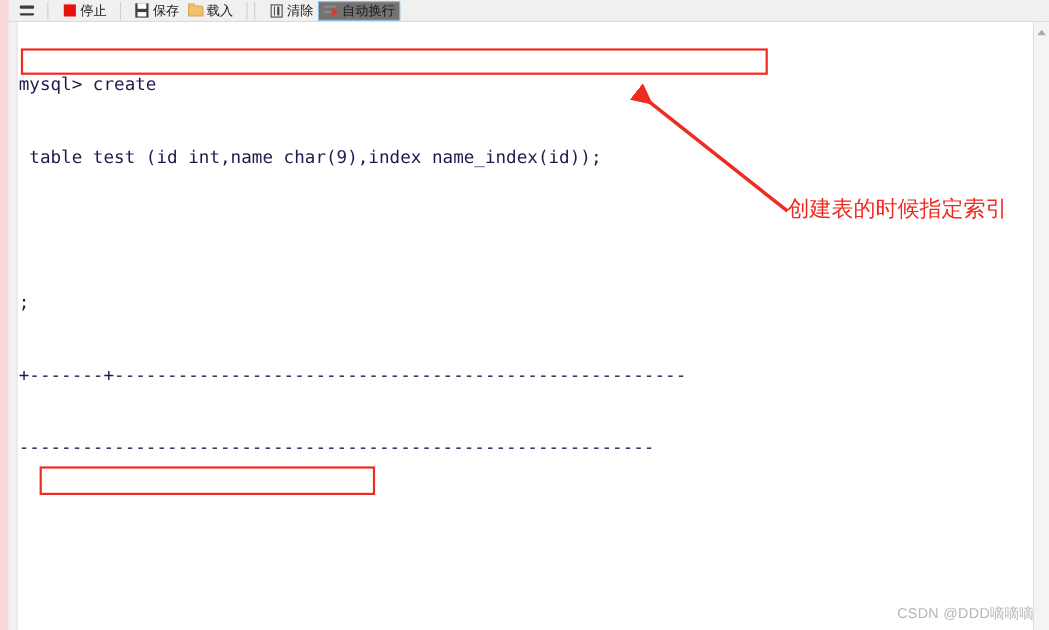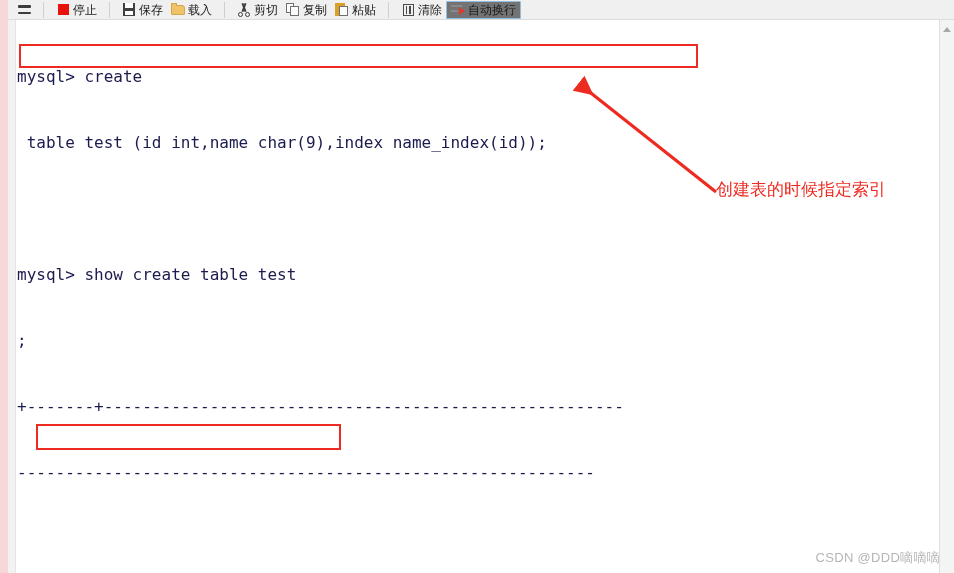--- a/index.html
+++ b/index.html
@@ -308,21 +308,21 @@
     pointer-events: none;
   }
 
   .ann-text {
     position: absolute;
     left: 716px;
     top: 176px;
     width: 226px;
     color: #ee2b21;
     font-family: "DejaVu Sans", sans-serif;
-    font-size: 17px;
+    font-size: 20px;
     line-height: 26px;
     white-space: pre-wrap;
   }
 
   .watermark {
     position: absolute;
     right: 14px;
     bottom: 6px;
     color: #b6b6b6;
     font-size: 13px;
@@ -373,51 +373,20 @@
       <div class="tb-btn">
         <span class="tb-icon">
           <span class="ico-folder"></span>
         </span>
         <span class="tb-label">载入</span>
       </div>
     </div>
 
     <div class="tb-sep"></div>
 
-    <div class="tb-group">
-      <div class="tb-btn">
-        <span class="tb-icon">
-          <span class="ico-scissors">
-              <i></i>
-              <i></i>
-              <b></b>
-              <b></b>
-            </span>
-        </span>
-        <span class="tb-label">剪切</span>
-      </div>
-      <div class="tb-btn">
-        <span class="tb-icon">
-          <span class="ico-copy">
-              <i></i>
-              <b></b>
-            </span>
-        </span>
-        <span class="tb-label">复制</span>
-      </div>
-      <div class="tb-btn">
-        <span class="tb-icon">
-          <span class="ico-paste">
-              <i></i>
-              <b></b>
-            </span>
-        </span>
-        <span class="tb-label">粘贴</span>
-      </div>
-    </div>
 
     <div class="tb-sep"></div>
 
     <div class="tb-group">
       <div class="tb-btn">
         <span class="tb-icon">
           <span class="ico-clear"></span>
         </span>
         <span class="tb-label">清除</span>
       </div>
@@ -434,21 +403,20 @@
     </div>
   </div>
 
   <div class="console-wrap">
     <div class="gutter"></div>
 
     <div class="code">
       <div class="ln">mysql&gt; create</div>
       <div class="ln"> table test (id int,name char(9),index name_index(id));</div>
       <div class="ln"></div>
-      <div class="ln">mysql&gt; show create table test</div>
       <div class="ln">;</div>
       <div class="ln">+-------+------------------------------------------------------</div>
       <div class="ln">------------------------------------------------------------</div>
       
       
       
       
       
       
       

